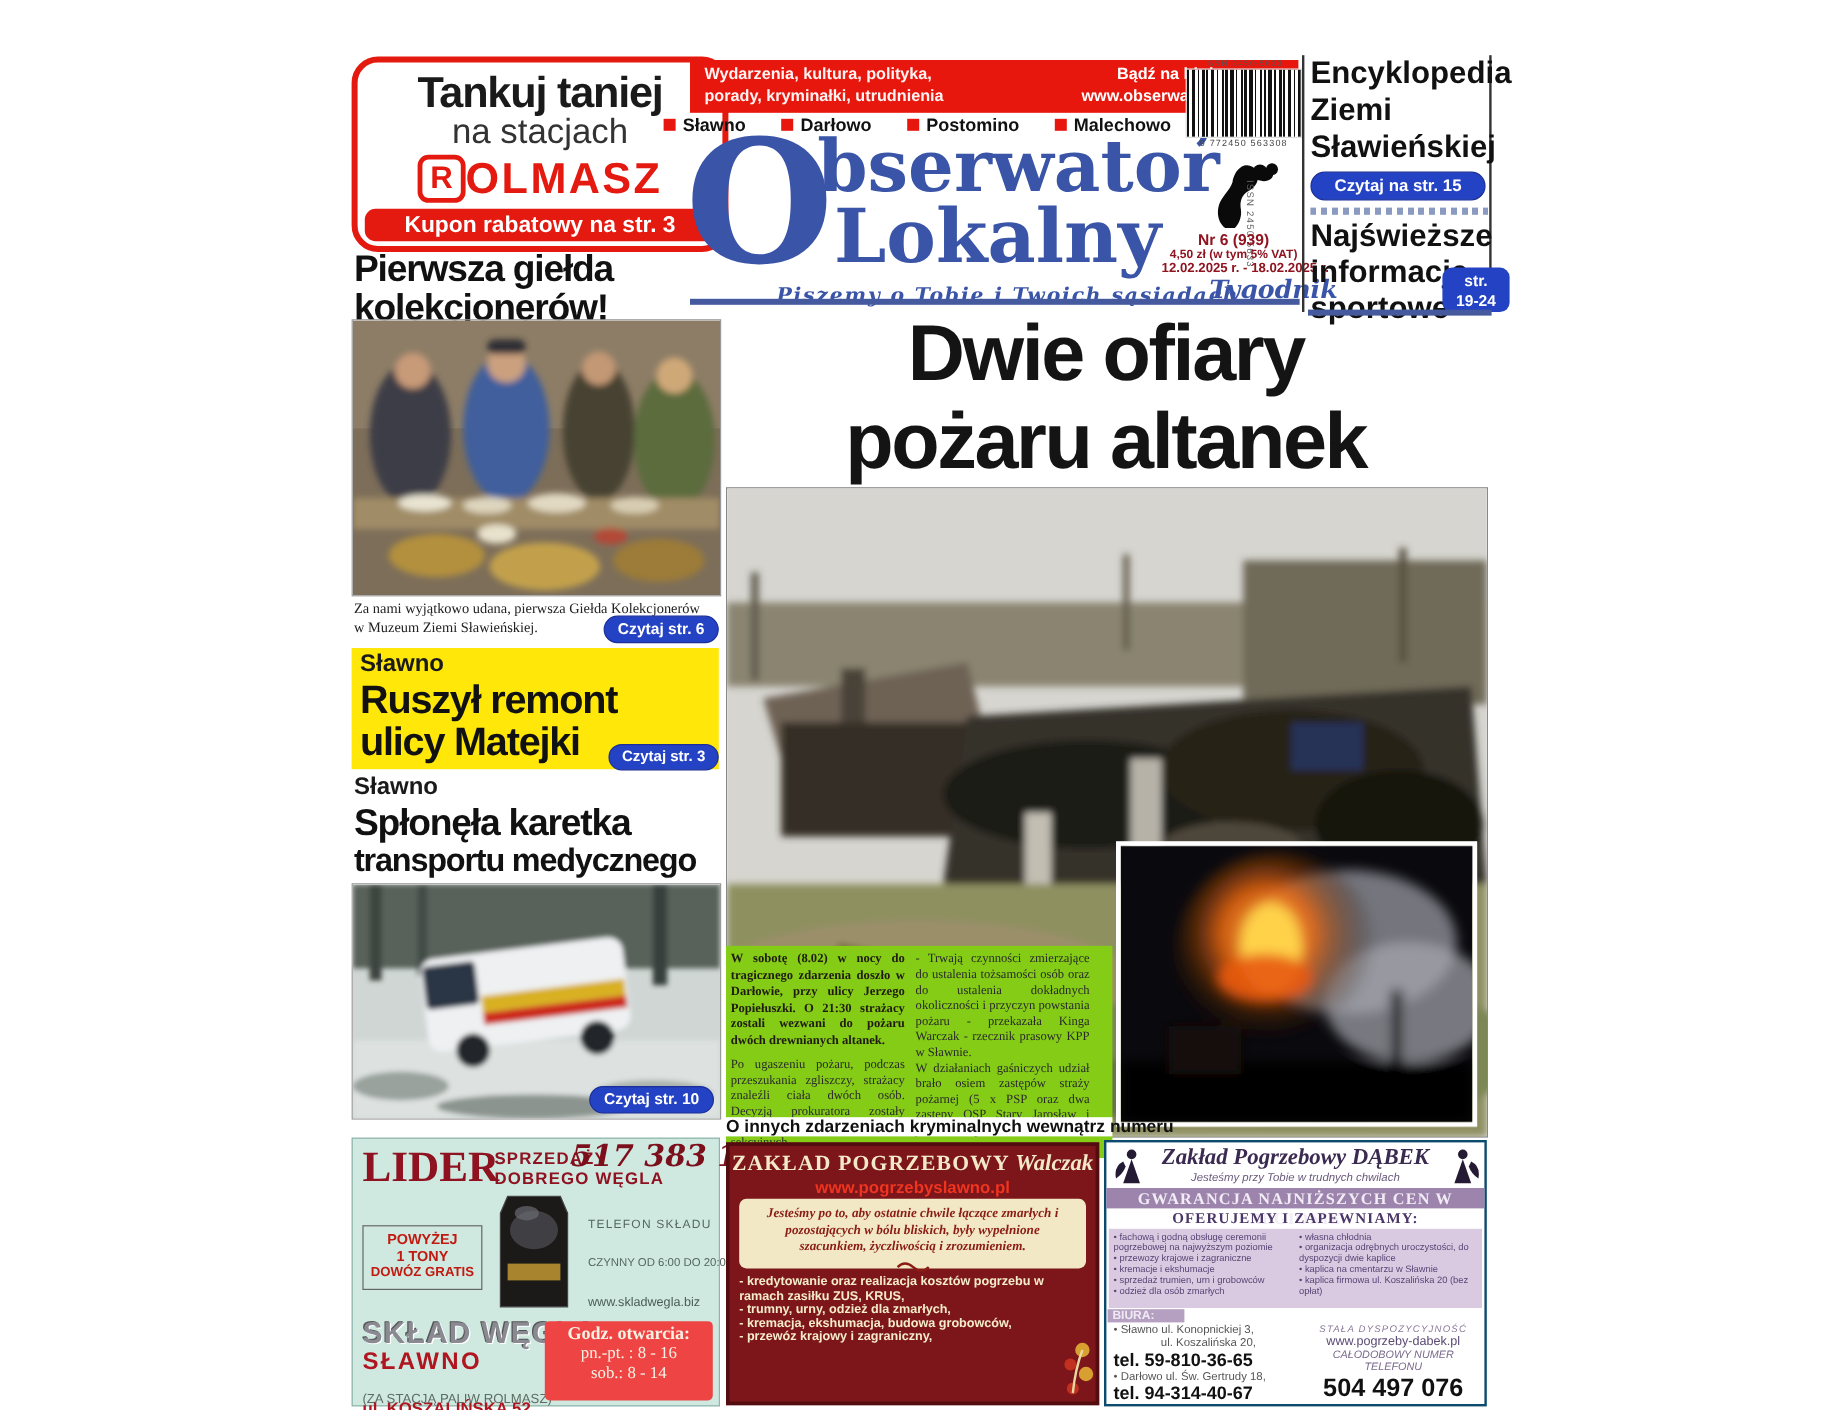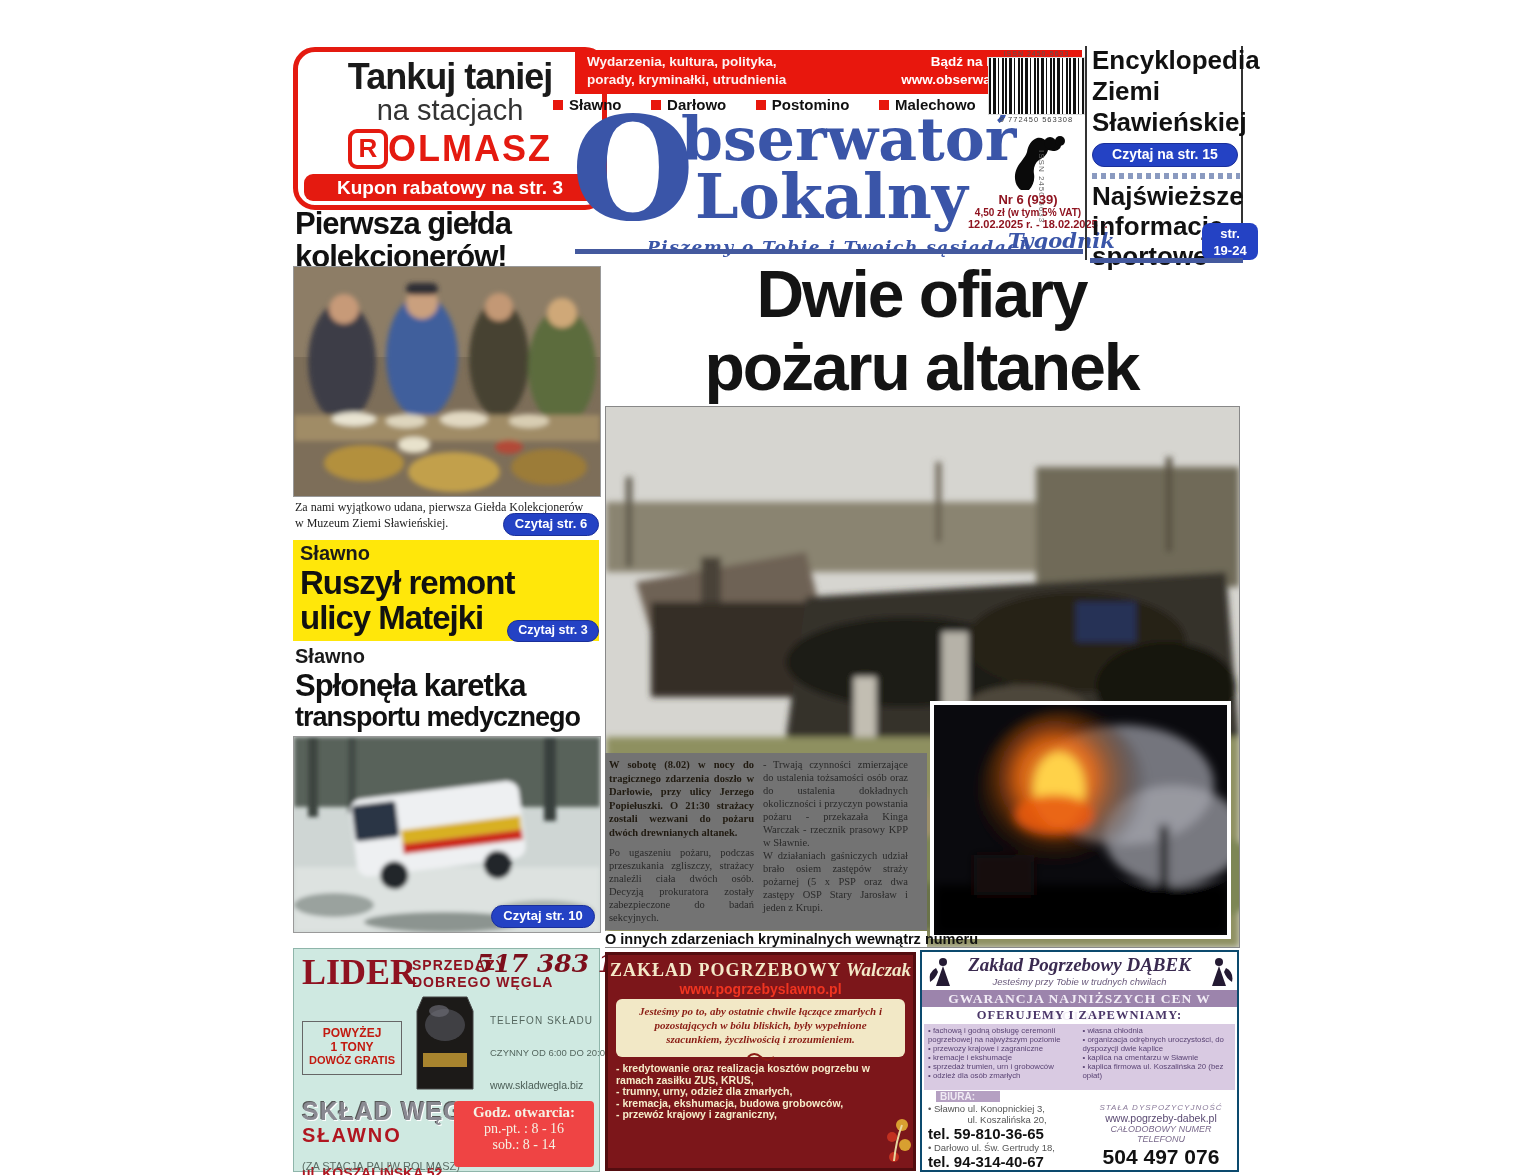--- a/index.html
+++ b/index.html
@@ -256,21 +256,21 @@
           <ellipse cx="125" cy="85" rx="26" ry="38" fill="#ffd24a"></ellipse>
           <ellipse cx="120" cy="110" rx="40" ry="20" fill="#e85a10" opacity=".9"></ellipse>
           <rect x="0" y="180" width="293" height="50" fill="#000"></rect>
           <rect x="225" y="120" width="10" height="70" fill="#050505"></rect>
           <rect x="40" y="150" width="60" height="40" fill="#120d08"></rect>
         </g>
       </svg>
     </div>
   </div>
 
-  <div class="abs" style="left:605px;top:753px;width:322px;height:177px;background:#737373;display:flex;gap:9px;padding:5px 19px 2px 4px;box-sizing:border-box;font-family:'Liberation Serif',serif;">
+  <div class="abs" style="left:605px;top:788px;width:322px;height:177px;background:#84cc16;display:flex;gap:9px;padding:5px 19px 2px 4px;box-sizing:border-box;font-family:'Liberation Serif',serif;">
     <div style="width:152px;">
       <div class="just b" style="font-size:10.5px;line-height:13.5px;color:#201a10;">W sobotę (8.02) w nocy do tragicznego zdarzenia doszło w Darłowie, przy ulicy Jerzego Popiełuszki. O 21:30 strażacy zostali wezwani do pożaru dwóch drewnianych altanek.</div>
       <div class="just" style="font-size:10.5px;line-height:13px;margin-top:7px;color:#2a2a2a;">Po ugaszeniu pożaru, podczas przeszukania zgliszczy, strażacy znaleźli ciała dwóch osób. Decyzją prokuratora zostały zabezpieczone do badań sekcyjnych.</div>
     </div>
     <div style="width:152px;">
       <div class="just" style="font-size:10.5px;line-height:13px;color:#2a2a2a;">- Trwają czynności zmierzające do ustalenia tożsamości osób oraz do ustalenia dokładnych okoliczności i przyczyn powstania pożaru - przekazała Kinga Warczak - rzecznik prasowy KPP w Sławnie.</div>
       <div class="just" style="font-size:10.5px;line-height:13px;color:#2a2a2a;">W działaniach gaśniczych udział brało osiem zastępów straży pożarnej (5 x PSP oraz dwa zastępy OSP Stary Jarosław i jeden z Krupi.</div>
     </div>
   </div>
   <div class="abs b nowrap" style="left:605px;top:931px;width:322px;font-size:14.5px;color:#101010;background:#fff;">O innych zdarzeniach kryminalnych wewnątrz numeru</div>
@@ -363,21 +363,21 @@
         <div>• sprzedaż trumien, urn i grobowców</div>
         <div>• odzież dla osób zmarłych</div>
       </div>
       <div style="width:150px;font-size:7.8px;line-height:9px;color:#5a4474;">
         <div>• własna chłodnia</div>
         <div>• organizacja odrębnych uroczystości, do dyspozycji dwie kaplice</div>
         <div>• kaplica na cmentarzu w Sławnie</div>
         <div>• kaplica firmowa ul. Koszalińska 20 (bez opłat)</div>
       </div>
     </div>
-    <div class="b" style="background:#b5a0c2;color:#f0eaf4;font-size:10px;width:60px;padding-left:4px;margin-left:14px;">BIURA:</div>
+    <div class="b" style="background:#b5a0c2;color:#f0eaf4;font-size:10px;width:60px;padding-left:4px;margin-left:1px;">BIURA:</div>
     <div style="display:flex;margin-top:1px;">
       <div style="width:158px;padding-left:6px;">
         <div style="font-size:9.5px;color:#555;">• Sławno ul. Konopnickiej 3,</div>
         <div class="ctr" style="font-size:9.5px;color:#555;">ul. Koszalińska 20,</div>
         <div class="b" style="font-size:15px;color:#111;">tel. 59-810-36-65</div>
         <div style="font-size:9.5px;color:#555;">• Darłowo ul. Św. Gertrudy 18,</div>
         <div class="b" style="font-size:15px;color:#111;">tel. 94-314-40-67</div>
       </div>
       <div class="ctr" style="width:150px;">
         <div class="i" style="font-size:8px;color:#8a7a9a;letter-spacing:1px;">STAŁA DYSPOZYCYJNOŚĆ</div>

